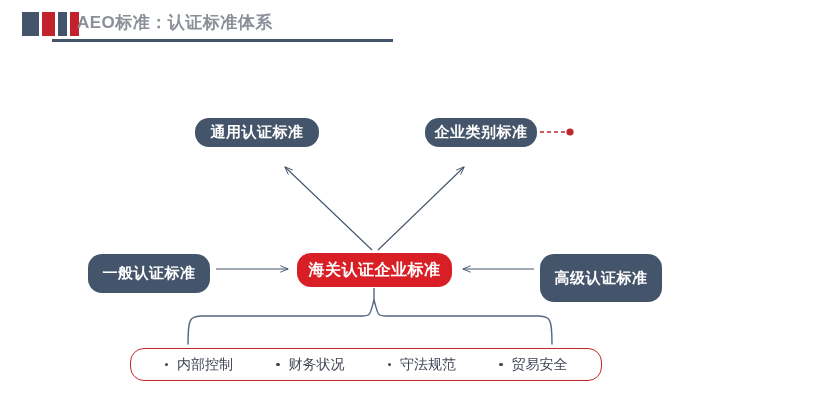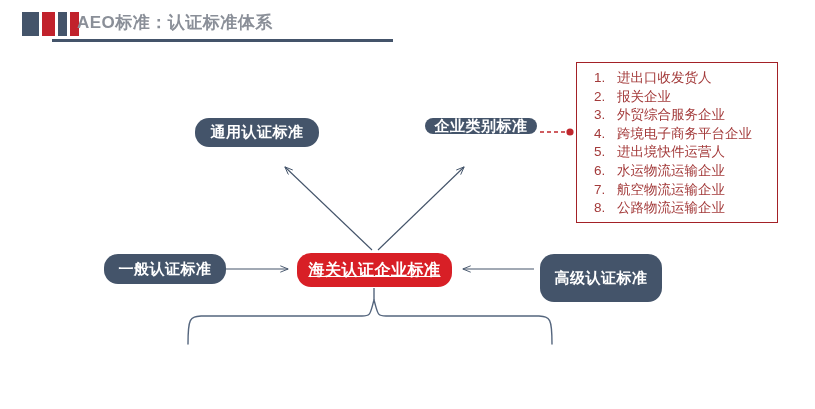--- a/index.html
+++ b/index.html
@@ -9,20 +9,21 @@
   }
   body {
     font-family: "Liberation Sans", "DejaVu Sans", sans-serif;
   }
   #slide {
     position: relative;
     width: 815px;
     height: 409px;
     background: #ffffff;
     overflow: hidden;
+    text-align: center;
   }
 
   
   .title-marks {
     position: absolute;
     left: 22px;
     top: 12px;
     height: 24px;
     display: flex;
     align-items: stretch;
@@ -67,26 +68,25 @@
   }
   .node.navy {
     background: #44546a;
     font-size: 15px;
     letter-spacing: 0.5px;
   }
   .node.red {
     background: #d81f26;
     font-size: 16px;
     letter-spacing: 0.5px;
-    text-decoration: underline;
   }
 
   #node-general      { left: 195px; top: 118px; width: 124px; height: 29px; }
-  #node-category     { left: 425px; top: 118px; width: 112px; height: 16px; }
-  #node-basic        { left: 88px;  top: 254px; width: 122px; height: 30px; margin-left: 16px; }
+  #node-category     { left: 425px; top: 118px; width: 112px; height: 29px; }
+  #node-basic        { left: 88px;  top: 254px; width: 122px; height: 39px; }
   #node-center       { left: 297px; top: 253px; width: 155px; height: 34px; }
   #node-advanced     { left: 540px; top: 254px; width: 122px; height: 48px; }
 
   
   #type-list {
     position: absolute;
     left: 576px;
     top: 62px;
     width: 202px;
     height: 161px;
@@ -194,27 +194,33 @@
   <div class="node navy" id="node-general">通用认证标准</div>
 
   <div class="node navy" id="node-category">企业类别标准</div>
 
   <div class="node navy" id="node-basic">一般认证标准</div>
 
   <div class="node red" id="node-center">海关认证企业标准</div>
 
   <div class="node navy" id="node-advanced">高级认证标准</div>
 
-  <div id="type-list">
-    <ol>
-      <li>进出口收发货人</li>
-      <li>报关企业</li>
-      <li>外贸综合服务企业</li>
-      <li>跨境电子商务平台企业</li>
-      <li>进出境快件运营人</li>
-      <li>水运物流运输企业</li>
-      <li>航空物流运输企业</li>
-      <li>公路物流运输企业</li>
-    </ol>
+
+  <div id="pillars">
+    <span class="pillar">
+      <span class="dot"></span>
+      <span>内部控制</span>
+    </span>
+    <span class="pillar">
+      <span class="dot"></span>
+      <span>财务状况</span>
+    </span>
+    <span class="pillar">
+      <span class="dot"></span>
+      <span>守法规范</span>
+    </span>
+    <span class="pillar">
+      <span class="dot"></span>
+      <span>贸易安全</span>
+    </span>
   </div>
 
-
 </div>
 
 </body></html>

